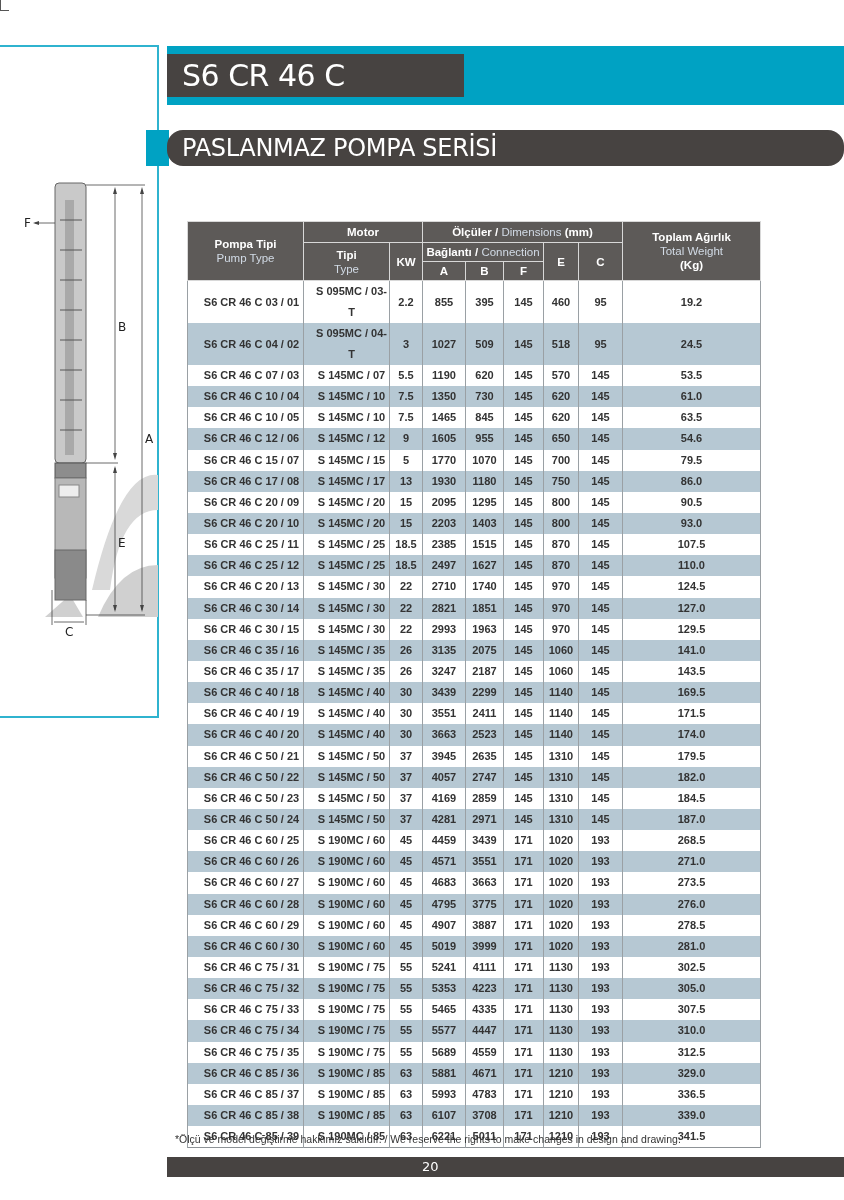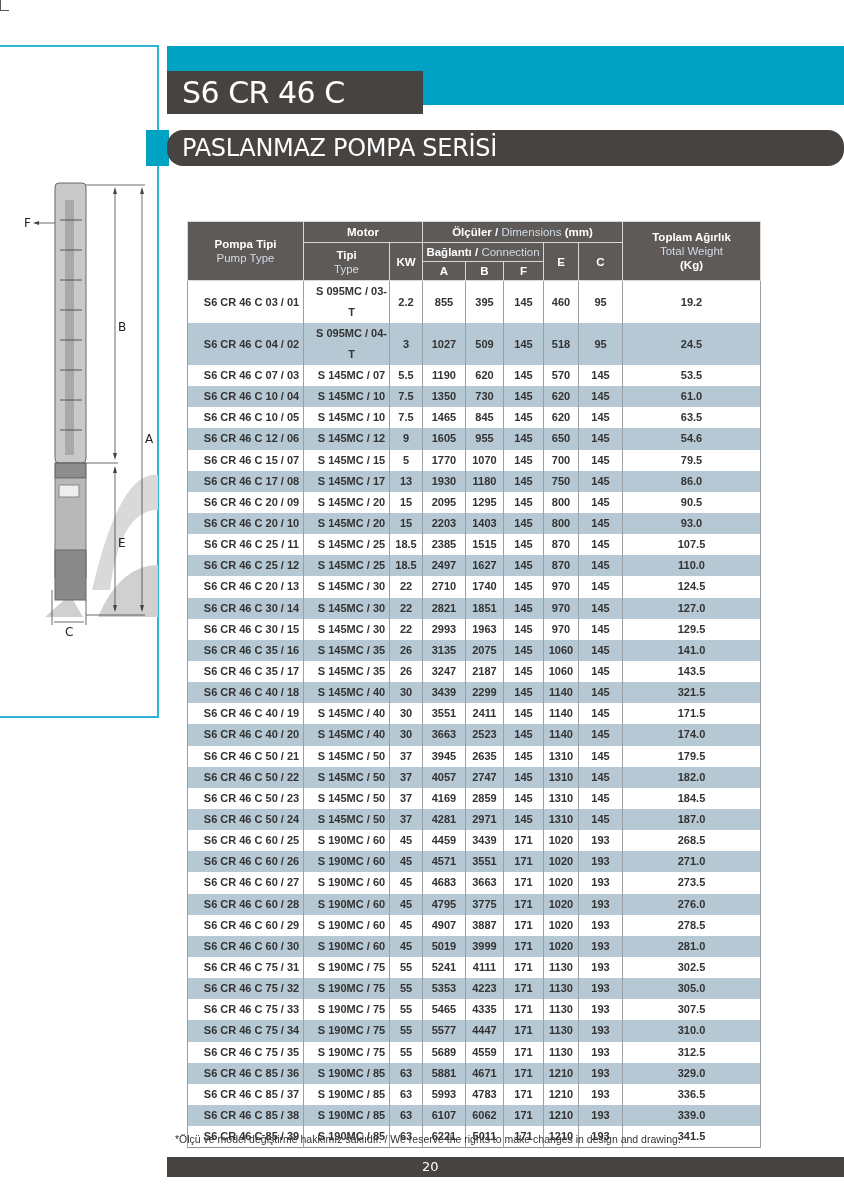--- a/index.html
+++ b/index.html
@@ -11,23 +11,23 @@
   }
   .corner-mark { position: absolute; left: 0; top: 0; width: 8px; height: 10px; border-left: 1px solid #555; border-bottom: 1px solid #555; }
   .left-frame {
     position: absolute; left: 0; top: 45px; width: 159px; height: 673px;
     border-top: 2px solid #2fb3cf; border-right: 2px solid #2fb3cf; border-bottom: 2px solid #2fb3cf;
     box-sizing: border-box;
   }
   .left-accent { position: absolute; left: 146px; top: 130px; width: 23px; height: 36px; background: #00a2c3; }
   .title-band { position: absolute; left: 167px; top: 46px; width: 677px; height: 59px; background: #00a2c3; }
   .title-box {
-    position: absolute; left: 167px; top: 54px; width: 256px; height: 43px; background: #474341;
+    position: absolute; left: 167px; top: 54px; width: 297px; height: 43px; background: #474341;
     color: #ffffff; font-family: "DejaVu Sans", sans-serif; font-size: 30px; line-height: 43px;
-    padding-left: 15px; box-sizing: border-box; letter-spacing: -0.5px; margin-top: 17px;
+    padding-left: 15px; box-sizing: border-box; letter-spacing: -0.5px;
   }
   .subtitle-box {
     position: absolute; left: 167px; top: 130px; width: 677px; height: 36px; background: #474341;
     color: #ffffff; font-family: "DejaVu Sans", sans-serif; font-size: 24px; line-height: 36px;
     padding-left: 15px; box-sizing: border-box; letter-spacing: -0.3px; border-radius: 16px;
   }
 
   
   .illus { position: absolute; left: 0; top: 170px; width: 160px; height: 480px; }
   .dim-label { position: absolute; font-family: "DejaVu Sans", sans-serif; font-size: 12px; color: #222; }
@@ -369,21 +369,21 @@
       </tr>
       <tr>
         <td class="pump">S6 CR 46 C 40 / 18</td>
         <td class="motor">S 145MC / 40</td>
         <td class="kw">30</td>
         <td class="a">3439</td>
         <td class="b">2299</td>
         <td class="f">145</td>
         <td class="e">1140</td>
         <td class="c">145</td>
-        <td class="weight">321.5</td>
+        <td class="weight">169.5</td>
       </tr>
       <tr>
         <td class="pump">S6 CR 46 C 40 / 19</td>
         <td class="motor">S 145MC / 40</td>
         <td class="kw">30</td>
         <td class="a">3551</td>
         <td class="b">2411</td>
         <td class="f">145</td>
         <td class="e">1140</td>
         <td class="c">145</td>
@@ -585,21 +585,21 @@
         <td class="f">171</td>
         <td class="e">1210</td>
         <td class="c">193</td>
         <td class="weight">336.5</td>
       </tr>
       <tr>
         <td class="pump">S6 CR 46 C 85 / 38</td>
         <td class="motor">S 190MC / 85</td>
         <td class="kw">63</td>
         <td class="a">6107</td>
-        <td class="b">6062</td>
+        <td class="b">3708</td>
         <td class="f">171</td>
         <td class="e">1210</td>
         <td class="c">193</td>
         <td class="weight">339.0</td>
       </tr>
       <tr>
         <td class="pump">S6 CR 46 C 85 / 39</td>
         <td class="motor">S 190MC / 85</td>
         <td class="kw">63</td>
         <td class="a">6221</td>

